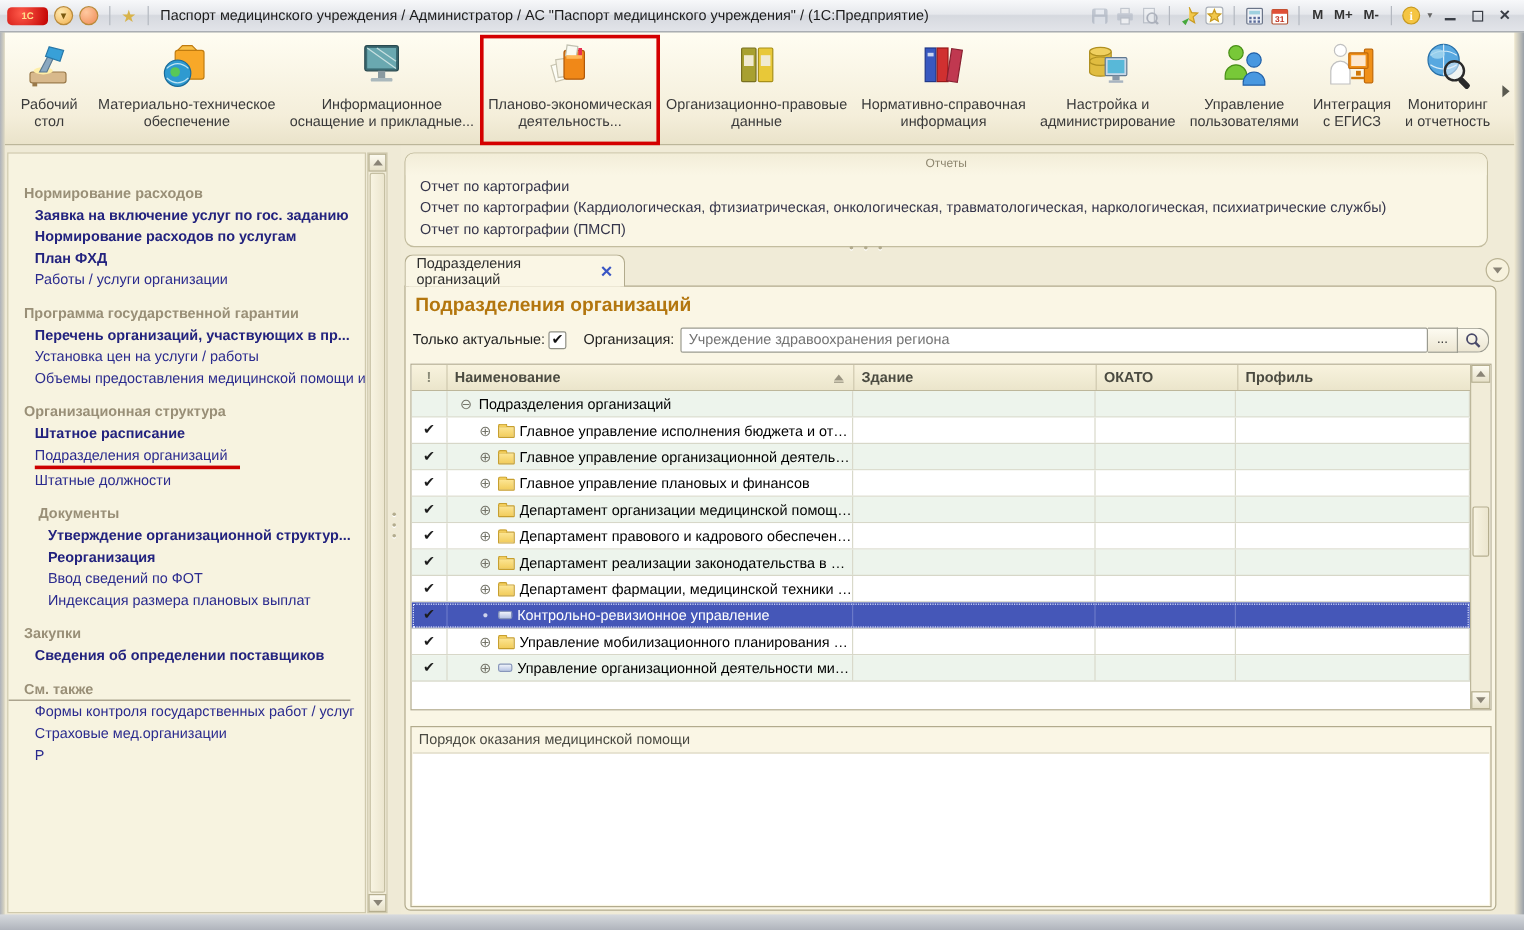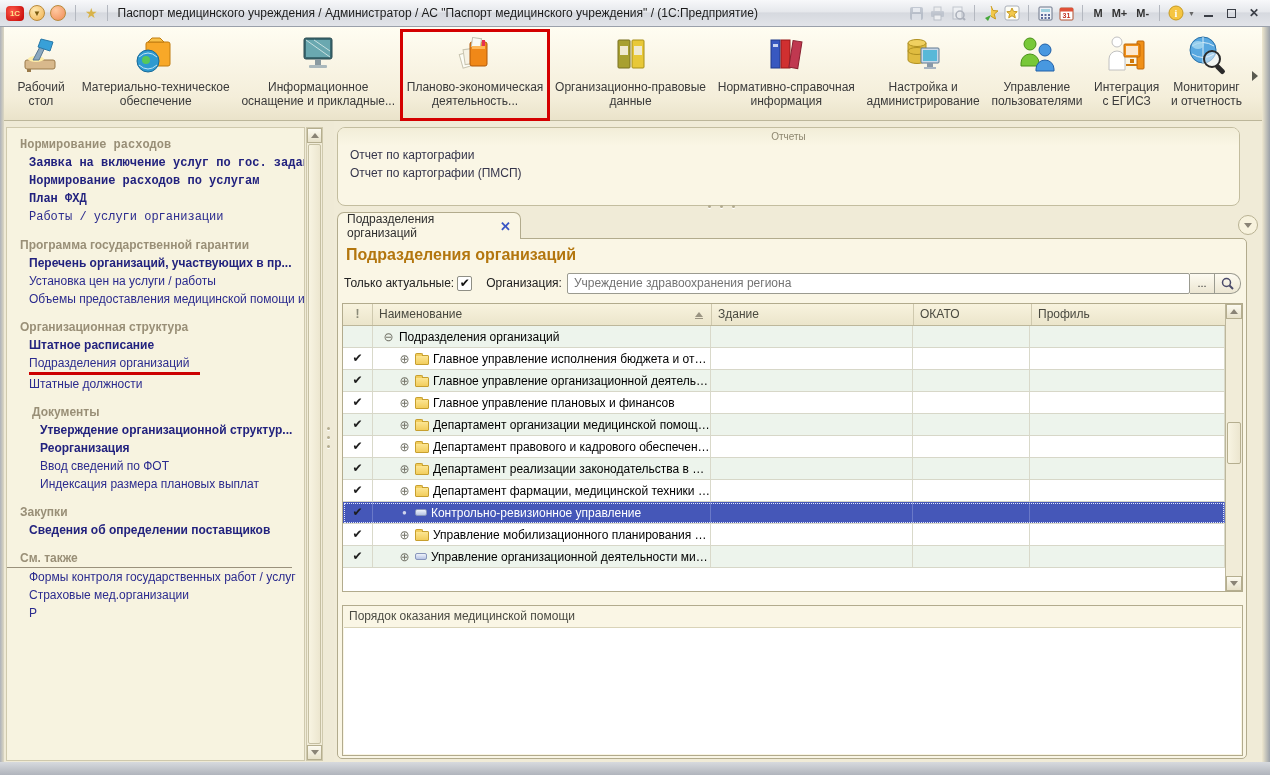--- a/index.html
+++ b/index.html
@@ -9,21 +9,21 @@
   
   .frame-left  { position:absolute; left:0; top:27px; bottom:0; width:4px;  background:linear-gradient(to right,#aeb2ba,#ddd8c2); z-index:5;}
   .frame-right { position:absolute; right:0; top:27px; bottom:0; width:8px; background:linear-gradient(to left,#9aa0a8,#efe8cf); z-index:5;}
   .frame-bottom{ position:absolute; left:0; right:0; bottom:0; height:13px; background:linear-gradient(#d7dade,#b0b4bc); z-index:6;}
 
   
   .titlebar { position:absolute; left:0; top:0; width:100%; height:27px;
     background:linear-gradient(#f7f8fa, #e6e8ec 45%, #d6d9df 50%, #e2e4e9);
     border-bottom:1px solid #9aa0aa; display:flex; align-items:center; padding:0 6px; z-index:10; }
   .tb-left { display:flex; align-items:center; gap:5px; }
-  .logo1c { width:18px; height:15px; background:radial-gradient(circle at 35% 35%, #ff5a4a, #c00000); border-radius:4px;
+  .logo1c { width:34px; height:15px; background:radial-gradient(circle at 35% 35%, #ff5a4a, #c00000); border-radius:4px;
     color:#ffe08a; font-size:8px; font-weight:bold; display:flex; align-items:center; justify-content:center; }
   .roundbtn { width:16px; height:16px; border-radius:50%; border:1px solid #b98a3a; display:flex; align-items:center; justify-content:center;
     font-size:8px; color:#7a5a10; }
   .roundbtn.yellow { background:radial-gradient(circle at 35% 30%, #ffe9b0, #f0b050); }
   .roundbtn.orange { background:radial-gradient(circle at 35% 30%, #ffc9a0, #ef8a55); }
   .tb-sep { width:1px; height:16px; background:#b4b8c0; margin:0 4px; }
   .tb-star { color:#d8b34a; font-size:14px; }
   .tb-title { font-size:12px; color:#1c1c1c; margin-left:6px; white-space:nowrap; overflow:hidden; flex:1; }
   .tb-right { display:flex; align-items:center; gap:3px; margin-left:8px; }
   .tbi { width:18px; height:18px; display:flex; align-items:center; justify-content:center; }
@@ -44,21 +44,21 @@
   .rlabel { font-size:12px; color:#3a3a3a; text-align:center; white-space:pre-line; line-height:14px; margin-top:2px; }
   .ribbon-item.hl::after { content:""; position:absolute; left:-7px; right:-7px; top:-3px; bottom:-13px;
     border:3px solid #d40000; pointer-events:none; z-index:9; }
   .ribbon-more { position:absolute; right:4px; top:44px; width:0; height:0;
     border-top:5px solid transparent; border-bottom:5px solid transparent; border-left:6px solid #5a5a50; }
 
   
   .sidebar { position:absolute; left:6px; top:127px; width:299px; height:634px; background:#f7f3e0;
     border:1px solid #cfc9ad; overflow:hidden; padding:6px 0 0 0; z-index:3;}
   .sb-group { margin-top:10px; }
-  .sb-group:first-child { margin-top:2px;font-family:Liberation Mono, monospace; }
+  .sb-group:first-child { margin-top:18px; }
   .sb-group-title { font-size:12px; font-weight:bold; color:#998f77; padding-left:13px; line-height:18px; }
   .sb-group.indent .sb-group-title { padding-left:25px; }
   .sb-group.ruled .sb-group-title { border-bottom:1px solid #9a9millis07c; }
   .sb-group.ruled .sb-group-title { border-bottom:1px solid #9a917c; margin-right:12px; }
   .sb-item { font-size:12px; color:#2b2b8e; padding-left:22px; line-height:18px; cursor:pointer; white-space:nowrap; }
   .sb-group.indent .sb-item { padding-left:33px; }
   .sb-item.b { font-weight:bold; color:#22227e; }
   .sb-item.active { padding-left:0; margin-left:22px; width:fit-content; border-bottom:3px solid #cc0000; padding-right:10px; }
 
   .sb-scroll { position:absolute; left:306px; top:127px; width:17px; height:634px; background:#f1ecd8;
@@ -106,21 +106,21 @@
   .org-input { flex:1; height:21px; margin-left:5px; border:1px solid #9b9b90; border-radius:2px; background:#fff;
     font-family:"Liberation Sans",sans-serif; font-size:12px; padding:0 6px; color:#737373; }
   .btn-dots { width:25px; height:21px; border:1px solid #9b9b90; border-left:none; background:linear-gradient(#fdfbf1,#ece6d2);
     font-size:11px; color:#333; cursor:pointer; }
   .btn-mag { width:26px; height:21px; border:1px solid #9b9b90; border-left:none; border-radius:0 10px 10px 0;
     background:linear-gradient(#fdfbf1,#ece6d2); display:flex; align-items:center; justify-content:center; cursor:pointer;}
 
   
   .grid { position:absolute; left:4px; top:64px; width:901px; height:289px; border:1px solid #b2ab8d; background:#fff; overflow:hidden;}
   .thead { display:flex; height:22px; background:linear-gradient(#f8f3de,#ebe5cb); border-bottom:1px solid #bdb79b; }
-  .th { font-size:12px; color:#4a4a40; padding:3px 0 0 6px; border-right:1px solid #cfc9ae; position:relative; }
+  .th { font-size:12px; color:#4a4a40; padding:3px 0 0 6px; border-right:1px solid #cfc9ae; position:relative;font-weight:bold; }
   .c0 { width:30px; } .c1 { width:339px; } .c2 { width:202px; } .c3 { width:118px; } .c4 { width:195px; border-right:none;}
   .th.c0 { text-align:center; color:#8a8a78; font-weight:bold; padding-left:0;}
   .sort-icon { position:absolute; right:8px; top:8px; width:0; height:0;
     border-left:4px solid transparent; border-right:4px solid transparent; border-bottom:5px solid #9a9482; }
   .sort-icon::after { content:""; position:absolute; left:-4px; top:6px; width:8px; height:1px; background:#9a9482; }
   .tbody { position:absolute; left:0; top:22px; right:17px; bottom:0; }
   .trow { display:flex; height:22px; border-bottom:1px solid #d7d7c8; }
   .trow.even { background:#edf4ec; } .trow.odd { background:#ffffff; }
   .trow.sel { background:#4557b8; color:#fff; outline:1px dotted #dfe5ff; outline-offset:-2px; }
   .td { border-right:1px solid #d9d9ca; height:100%; }
@@ -432,20 +432,21 @@
       <i></i>
     </span>
   </div>
 
 <div class="main">
 
   <div class="reports">
     <div class="reports-header">Отчеты</div>
     <div id="report-links">
         <div class="report-link">Отчет по картографии</div>
+        <div class="report-link">Отчет по картографии (Кардиологическая, фтизиатрическая, онкологическая, травматологическая, наркологическая, психиатрические службы)</div>
         <div class="report-link">Отчет по картографии (ПМСП)</div>
       </div>
   </div>
   <div class="hdots">
       <i></i>
       <i></i>
       <i></i>
     </div>
   <div class="collapse-btn">
       <i class="tri-down"></i>

